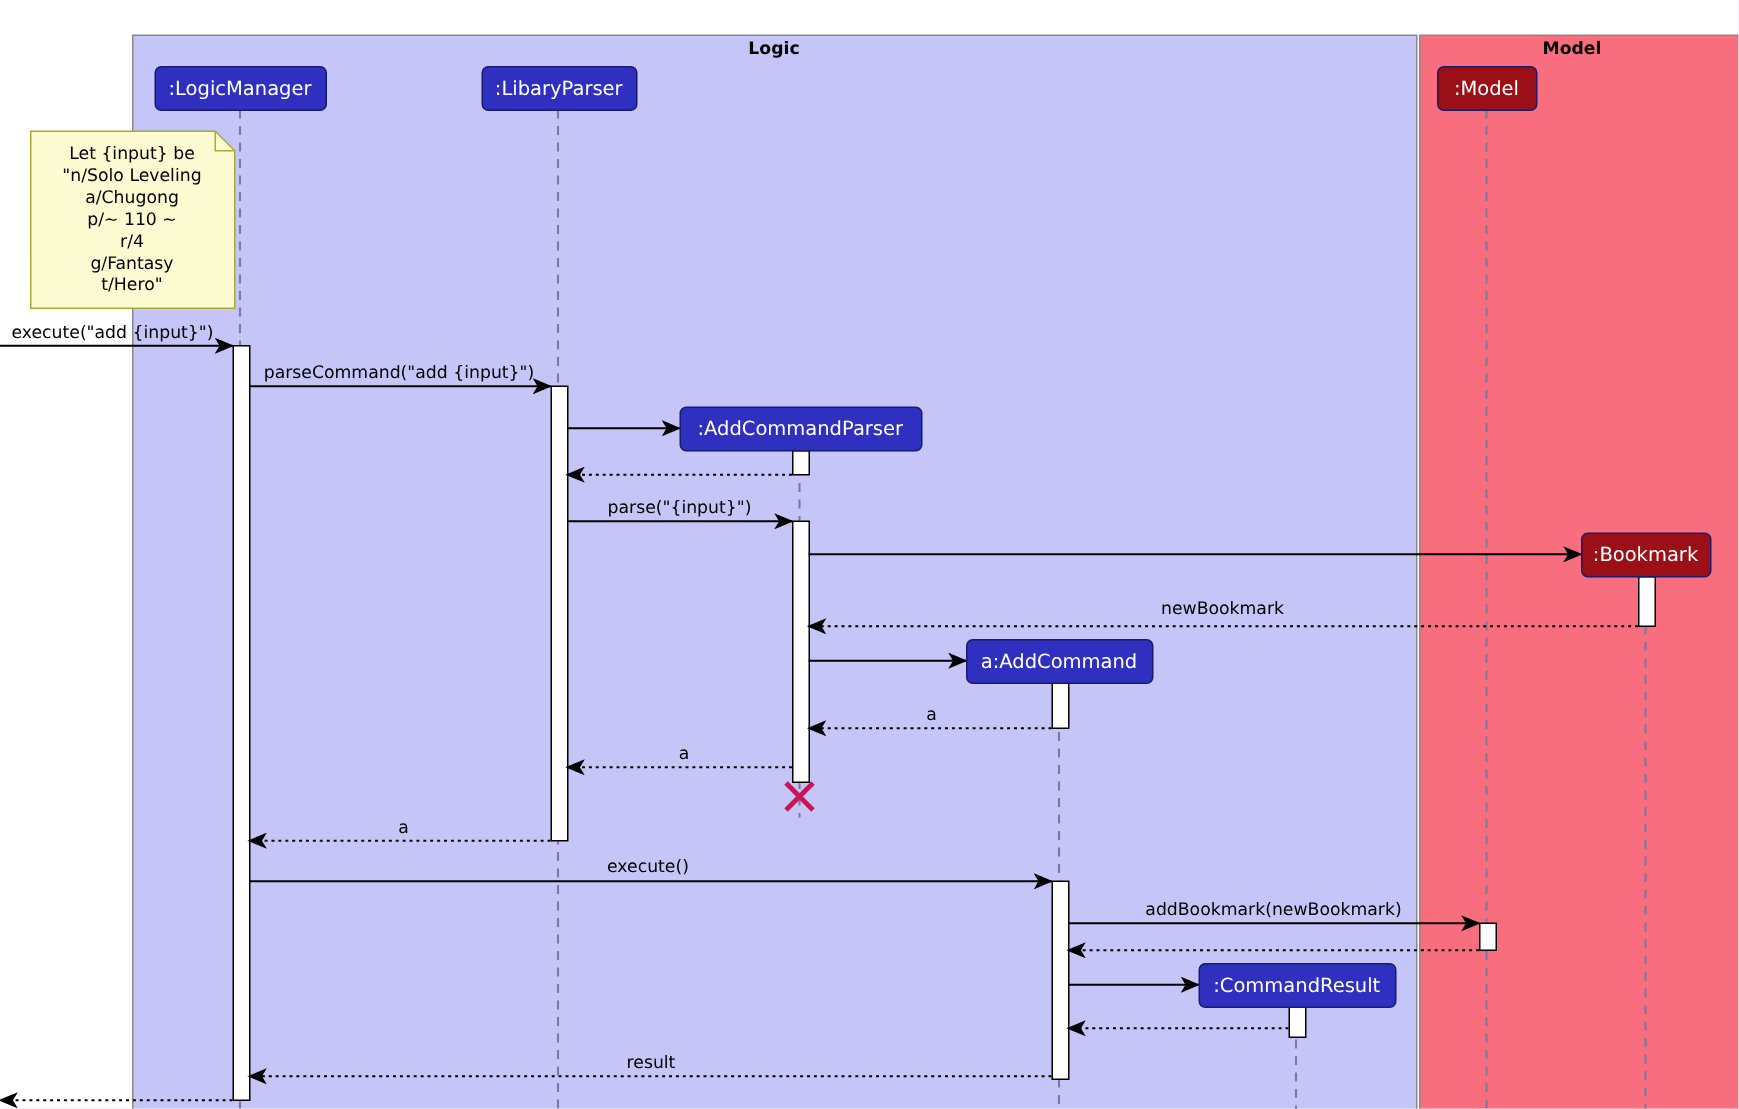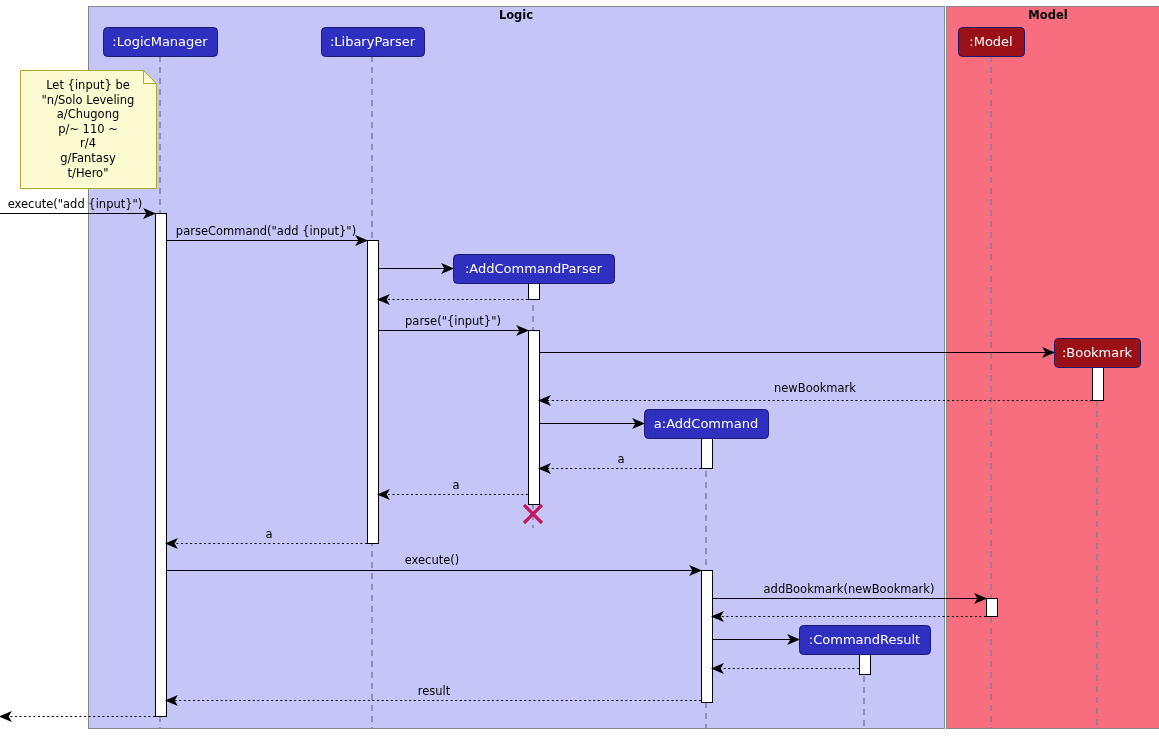--- a/index.html
+++ b/index.html
@@ -9,21 +9,21 @@
   }
   body {
     font-family: "DejaVu Sans", sans-serif;
     width: 1159px;
     height: 739px;
     position: relative;
     overflow: hidden;
   }
   #diagram {
     position: absolute;
-    left: 0; top: 0;
+    left: 0; top: 17px;
     width: 1159px;
     height: 570px;
   }
   svg { display: block; }
   .frame-label {
     font-family: "DejaVu Sans", sans-serif;
     font-size: 11.5px;
     font-weight: bold;
     fill: #000000;
     text-anchor: middle;

